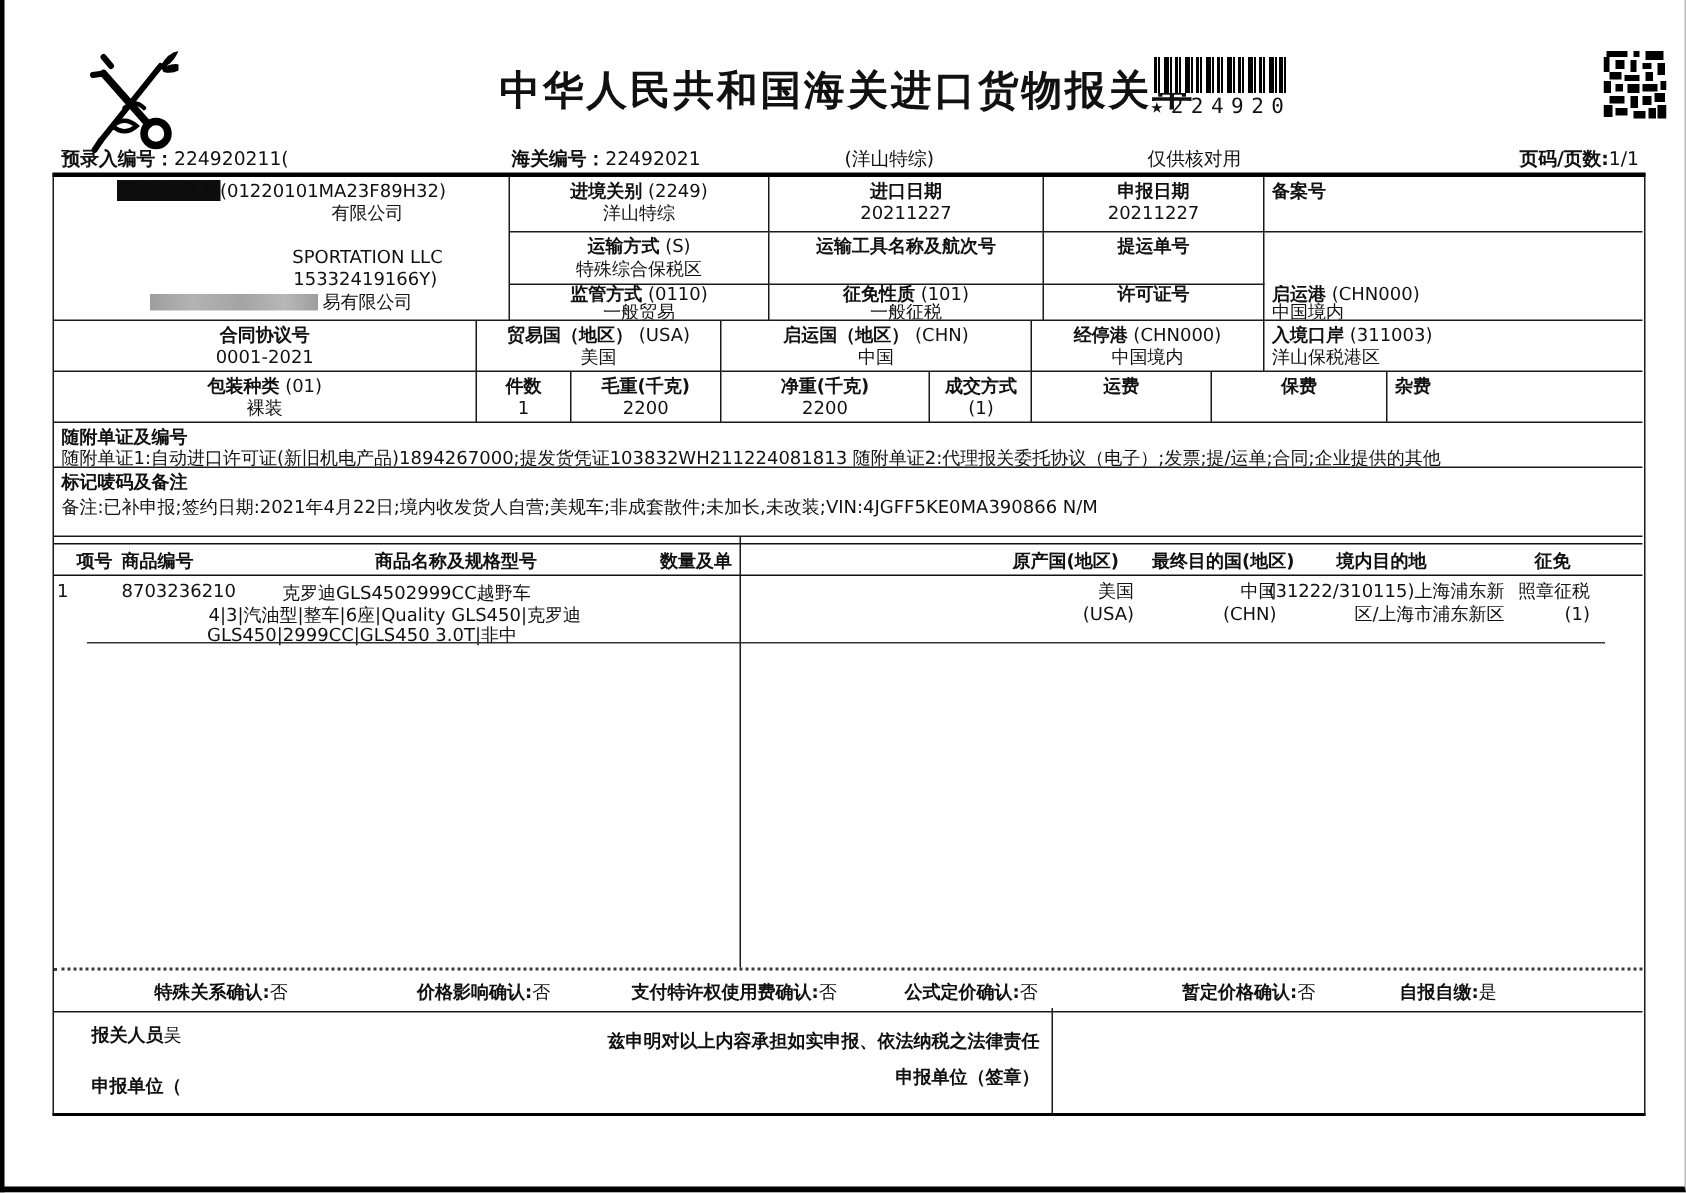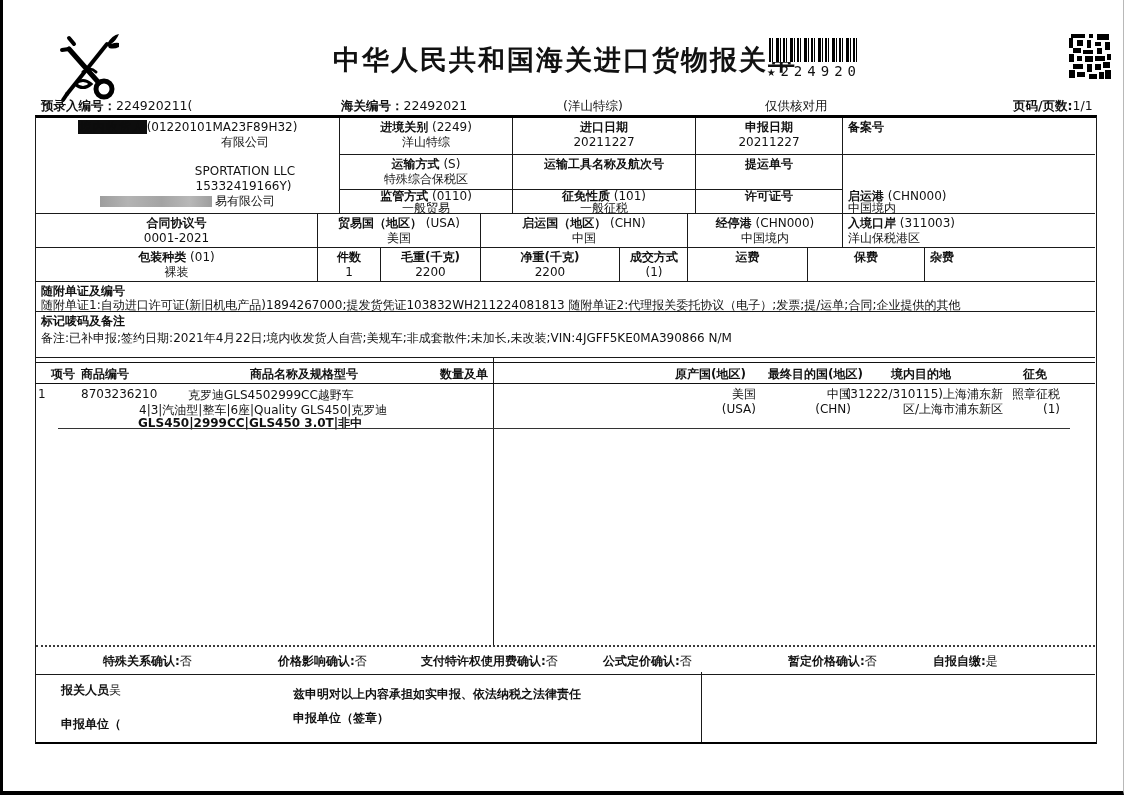--- a/index.html
+++ b/index.html
@@ -234,21 +234,21 @@
       <span class="goodshdr" style="left:404px;top:8px;">数量及单</span>
       <span class="goodshdr" style="left:639px;top:8px;">原产国(地区)</span>
       <span class="goodshdr" style="left:732px;top:8px;">最终目的国(地区)</span>
       <span class="goodshdr" style="left:855px;top:8px;">境内目的地</span>
       <span class="goodshdr" style="left:987px;top:8px;">征免</span>
 
       <span class="gtxt" style="left:2px;top:29px;">1</span>
       <span class="gtxt" style="left:45px;top:29px;">8703236210</span>
       <span class="gtxt" style="left:152px;top:29px;">克罗迪GLS4502999CC越野车</span>
       <span class="gtxt" style="left:103px;top:44px;">4|3|汽油型|整车|6座|Quality GLS450|克罗迪</span>
-      <span class="gtxt" style="left:102px;top:57px;font-weight:bold;">GLS450|2999CC|GLS450 3.0T|非中</span>
+      <span class="gtxt" style="left:102px;top:57px;">GLS450|2999CC|GLS450 3.0T|非中</span>
 
       <div class="rblock" style="left:630px;top:29px;width:90px;">
         <div>美国</div>
         <div>(USA)</div>
       </div>
       <div class="rblock" style="left:730px;top:29px;width:85px;">
         <div>中国</div>
         <div>(CHN)</div>
       </div>
       <div class="rblock" style="left:750px;top:29px;width:217px;">
@@ -270,20 +270,20 @@
       <span class="confirm-item" style="left:567px;top:6px;"><span class="lbl">公式定价确认:</span><span>否</span></span>
       <span class="confirm-item" style="left:752px;top:6px;"><span class="lbl">暂定价格确认:</span><span>否</span></span>
       <span class="confirm-item" style="left:897px;top:6px;"><span class="lbl">自报自缴:</span><span>是</span></span>
     </div>
 
     <div class="abs" style="left:0;top:554px;width:665px;height:70px;border-right:1px solid #1a1a1a;">
       <div class="abs" style="left:25px;top:10px;">
         <span class="lbl">报关人员</span><span>吴</span>
       </div>
       <div class="abs lbl" style="left:25px;top:44px;">申报单位（</div>
-      <div class="abs lbl" style="right:8px;top:10px;width:400px;line-height:24px;">
+      <div class="abs lbl" style="right:8px;top:10px;width:400px;text-align:right;line-height:24px;">
         <div>兹申明对以上内容承担如实申报、依法纳税之法律责任</div>
         <div>申报单位（签章）</div>
       </div>
     </div>
   </div>
 
 </div>
 
 </body></html>

